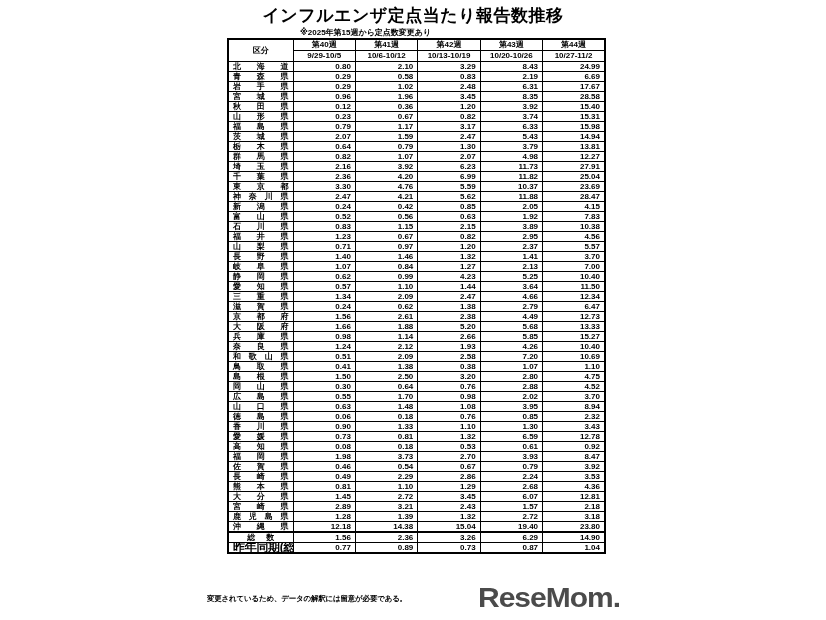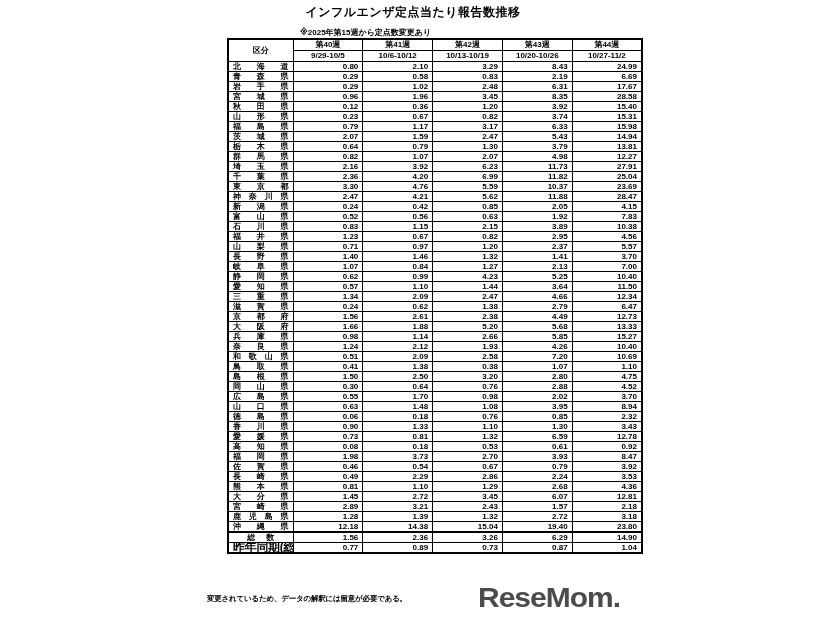--- a/index.html
+++ b/index.html
@@ -11,38 +11,38 @@
     overflow: hidden;
     font-family: "Liberation Sans", "DejaVu Sans", sans-serif;
     color: #000;
   }
   .page-title {
     position: absolute;
     top: 4px;
     left: 0;
     width: 826px;
     text-align: center;
-    font-size: 12px;
+    font-size: 17px;
     font-weight: bold;
     letter-spacing: 0.5px;
   }
   .top-note {
     position: absolute;
     top: 27px;
     left: 300px;
     width: 320px;
     text-align: left;
     font-size: 8px;
     font-weight: bold;
   }
   .tbl {
     position: absolute;
     left: 227px;
     top: 38px;
-    width: 416px;
+    width: 379px;
     border-collapse: collapse;
     table-layout: fixed;
     border: 2px solid #000;
   }
   .tbl th, .tbl td {
     border: 1px solid #000;
     font-size: 8px;
     font-weight: bold;
     height: 10px;
     line-height: 9px;

